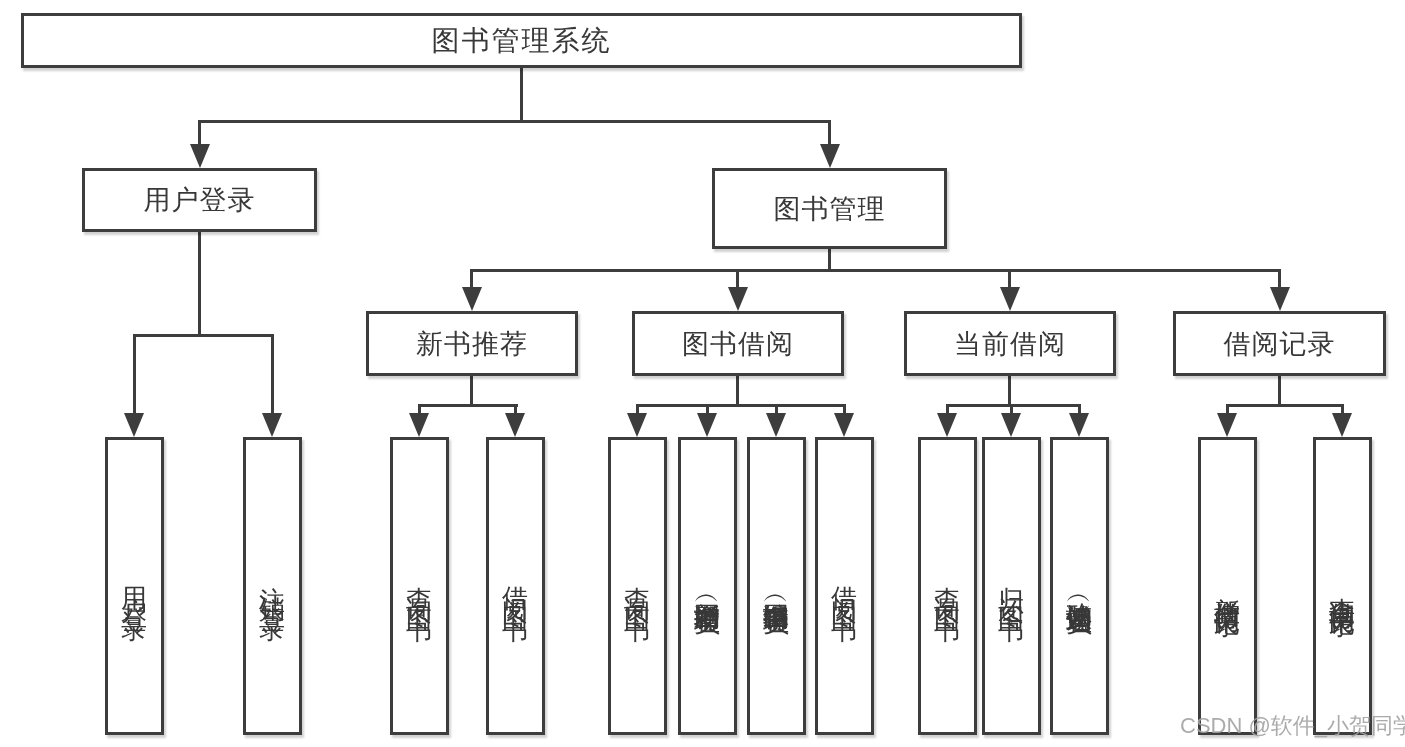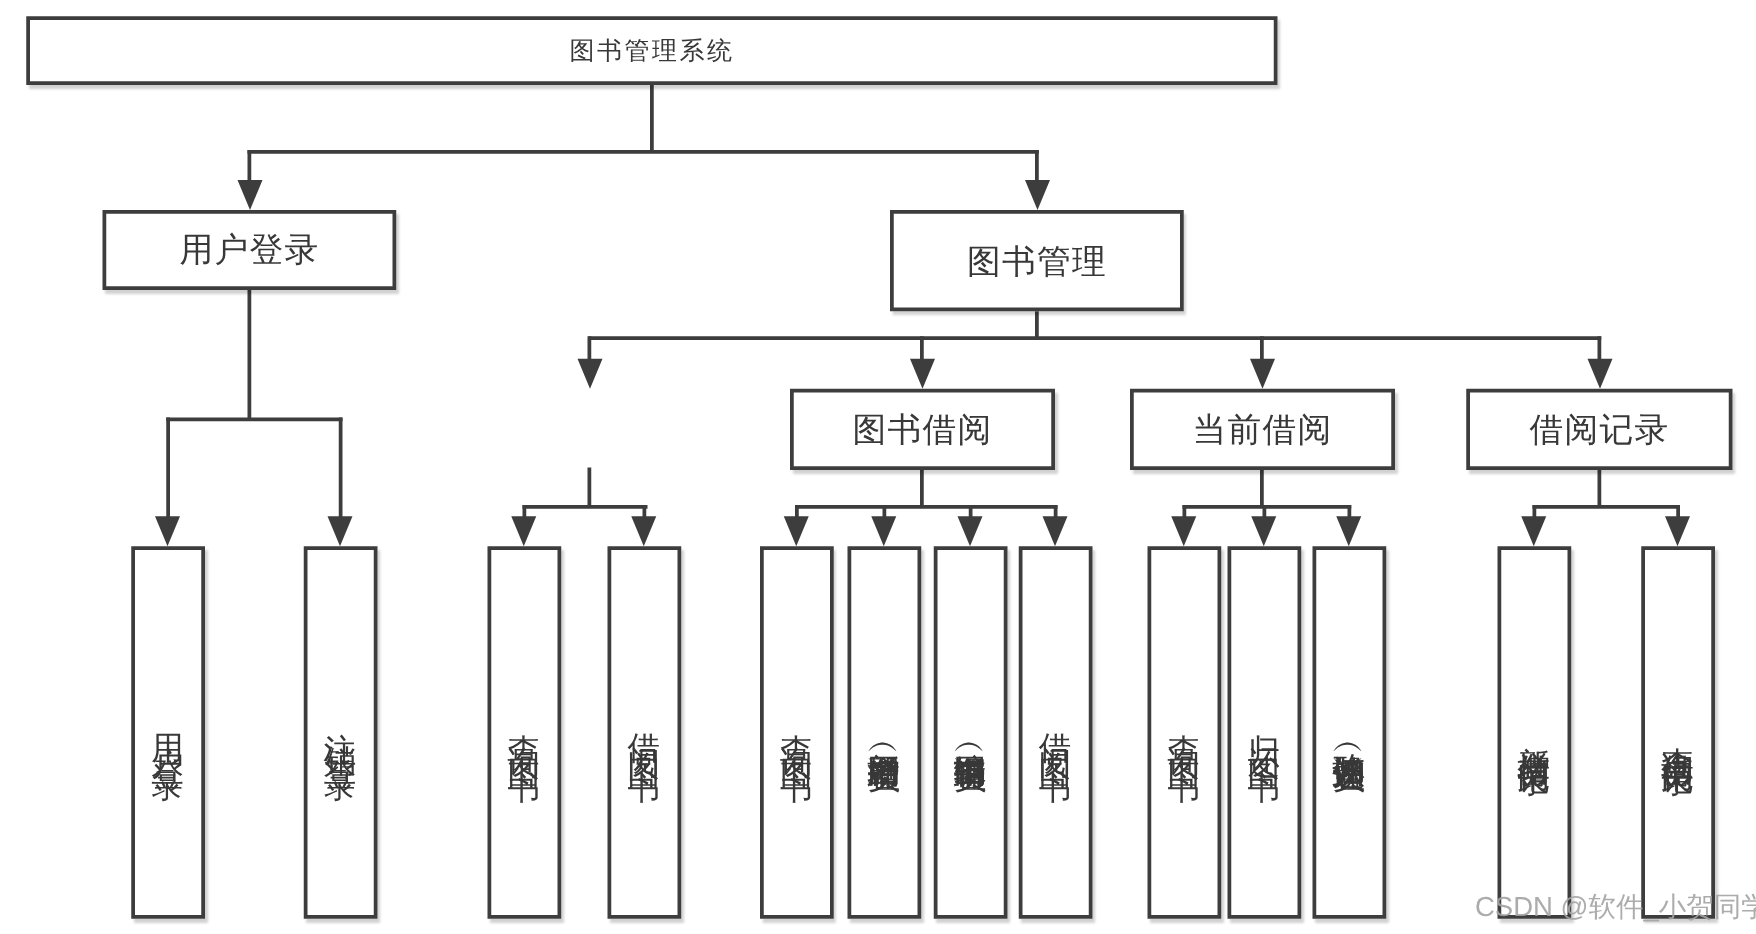--- a/index.html
+++ b/index.html
@@ -13,21 +13,21 @@
   
   .box{
     position:absolute;
     box-sizing:border-box;
     border:3px solid #3d3d3d;
     background:#ffffff;
     box-shadow:2px 3px 2px rgba(0,0,0,0.18);
     display:flex;align-items:center;justify-content:center;
   }
   .hbox{color:#383838;font-size:27px;letter-spacing:1px;}
-  .hbox.root{font-size:20px;letter-spacing:2px;}
+  .hbox.root{font-size:28px;letter-spacing:2px;}
   .leaf{color:#383838;}
   .v-label{
     writing-mode:vertical-rl;
     text-orientation:mixed;
     font-size:26px;
     line-height:1;
     color:#383838;
     white-space:nowrap;
   }
   
@@ -85,20 +85,23 @@
   <div class="hl" style="left:471px;top:269px;width:810px;"></div>
   <div class="vl" style="left:470px;top:269px;height:20px;"></div>
   <div class="ah" style="left:462px;top:287px;"></div>
   <div class="vl" style="left:736px;top:269px;height:20px;"></div>
   <div class="ah" style="left:728px;top:287px;"></div>
   <div class="vl" style="left:1008px;top:269px;height:20px;"></div>
   <div class="ah" style="left:1000px;top:287px;"></div>
   <div class="vl" style="left:1278px;top:269px;height:20px;"></div>
   <div class="ah" style="left:1270px;top:287px;"></div>
 
+  <div class="box hbox z" style="left:366px;top:311px;width:212px;height:65px;">
+    <span>新书推荐</span>
+  </div>
   <div class="box hbox z" style="left:904px;top:311px;width:212px;height:65px;">
     <span>当前借阅</span>
   </div>
   <div class="box hbox z" style="left:632px;top:311px;width:212px;height:65px;">
     <span>图书借阅</span>
   </div>
   <div class="box hbox z" style="left:1173px;top:311px;width:213px;height:65px;">
     <span>借阅记录</span>
   </div>
 

